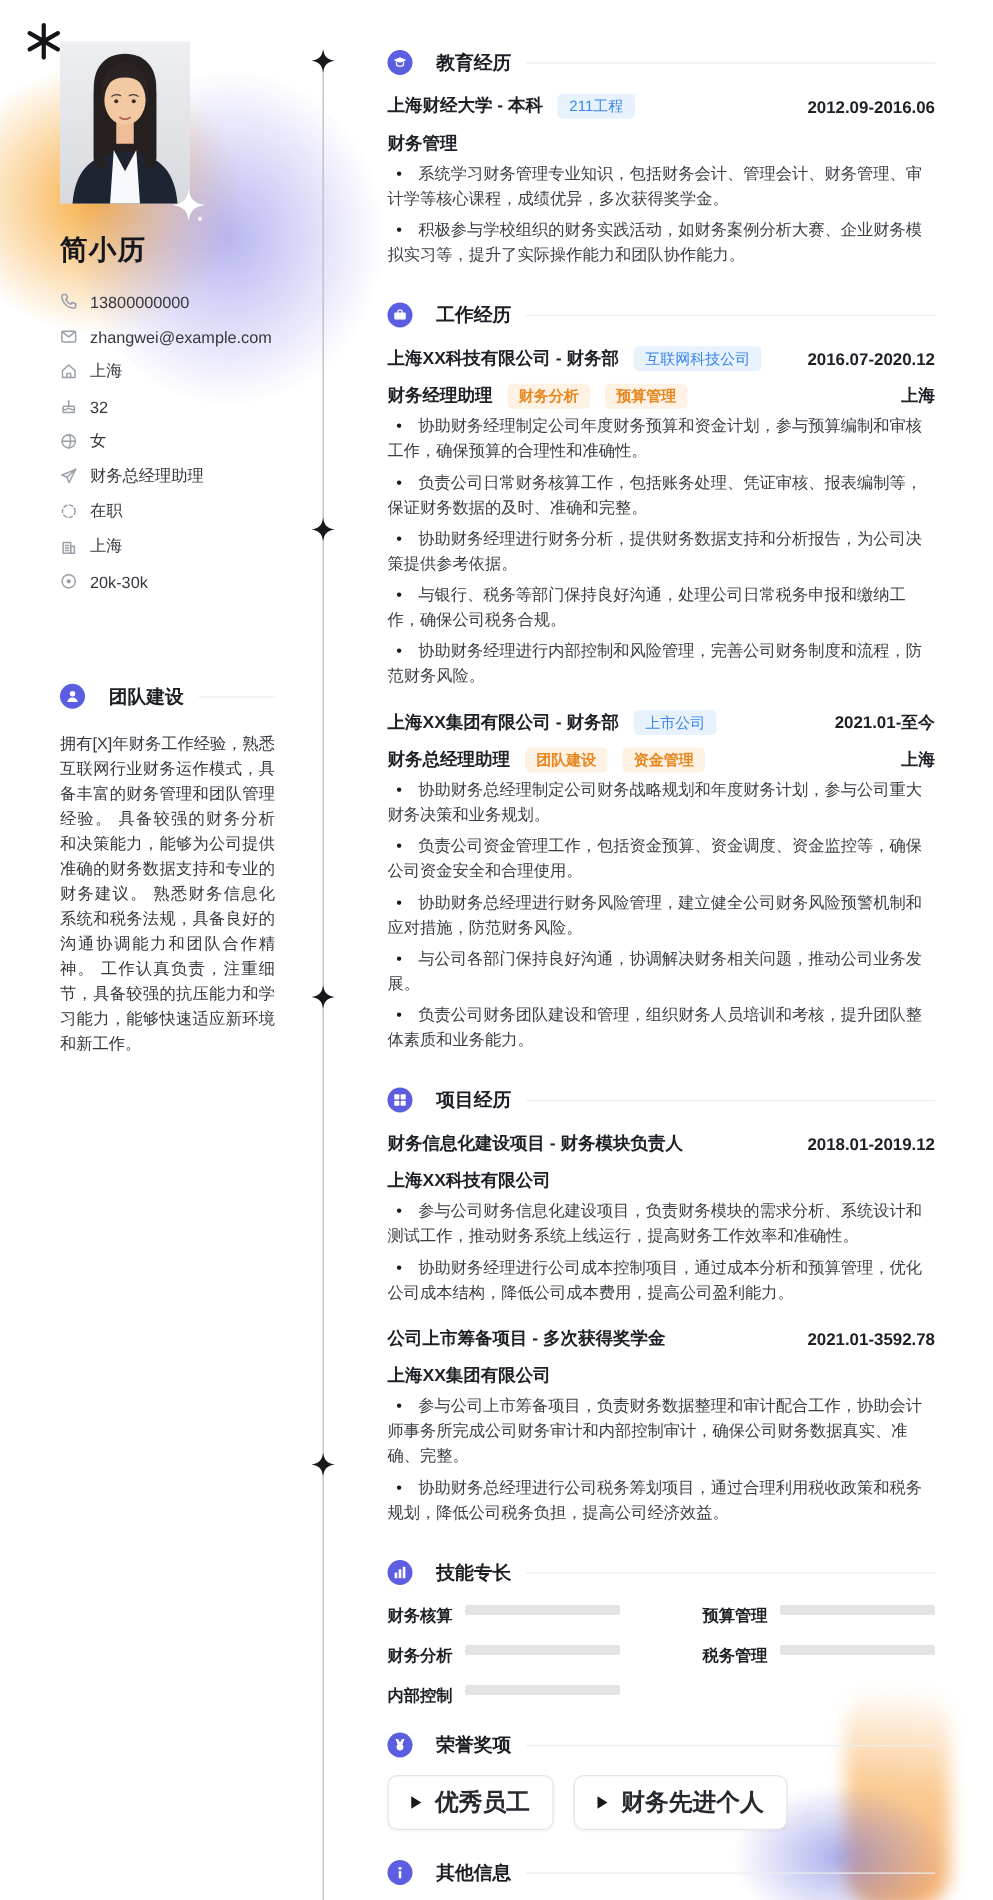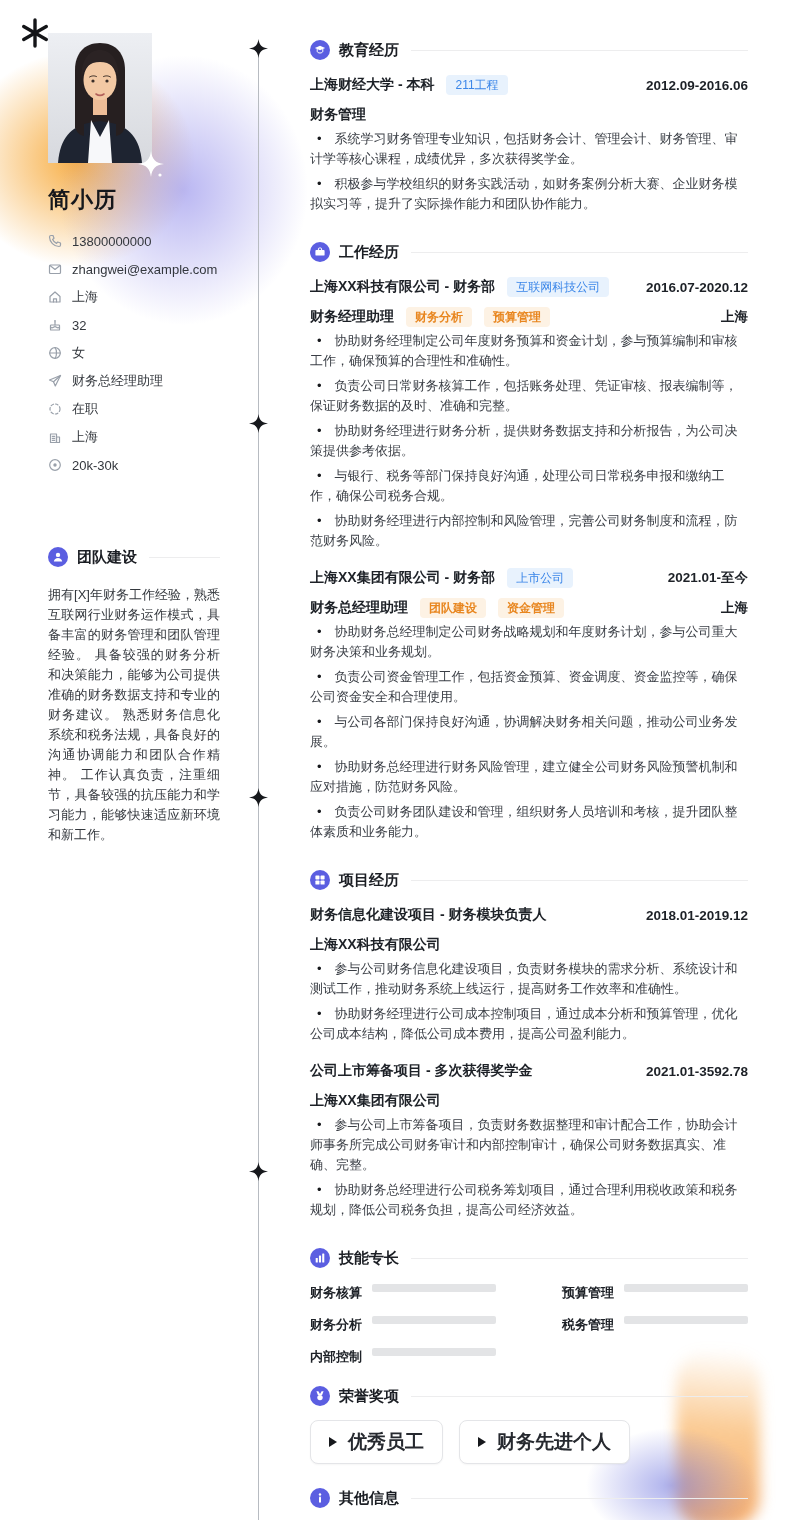--- a/index.html
+++ b/index.html
@@ -31,21 +31,21 @@
   .cicon{width:14px;height:14px;margin-right:10px;flex:none;}
   .cicon *{stroke:#99a0aa;fill:none;stroke-width:1.2;stroke-linecap:round;stroke-linejoin:round;}
   .cicon .fdot{fill:#99a0aa;stroke:none;}
   
   .sec-head{display:flex;align-items:center;}
   .sec-icon{width:20px;height:20px;border-radius:50%;background:#5b5ee1;display:flex;
             align-items:center;justify-content:center;flex:none;}
   .sec-icon svg{width:12px;height:12px;}
   .sec-icon .g{fill:#fff;}
   .sec-icon .gs{fill:none;stroke:#fff;stroke-width:1;stroke-linecap:round;}
-  .sec-title{margin-left:9px;font-size:15px;font-weight:bold;color:#1b1e24;white-space:nowrap;}
+  .sec-title{margin-left:19px;font-size:15px;font-weight:bold;color:#1b1e24;white-space:nowrap;}
   .sec-rule{flex:1;height:1px;background:#ededee;margin-left:12px;}
   
   .s-section{margin:68px 0 0 26px;width:172px;}
   .summary-text{margin:18px 0 0;font-size:13px;line-height:20px;text-align:justify;color:#34383e;}
   
   .main{position:absolute;left:310px;top:40px;width:438px;z-index:2;}
   .m-section{margin-top:28px;}
   .m-section.first{margin-top:0;}
   .m-section.honors-sec{margin-top:22px;}
   .m-section.other-sec{margin-top:24px;}
@@ -294,22 +294,22 @@
         </div>
         <div class="erow2">
           <span class="ename">财务总经理助理</span>
           <span class="tag-orange">团队建设</span>
           <span class="tag-orange">资金管理</span>
           <span class="eloc">上海</span>
         </div>
         <div class="bullets">
           <p><span class="dot">•</span><span>协助财务总经理制定公司财务战略规划和年度财务计划，参与公司重大财务决策和业务规划。</span></p>
           <p><span class="dot">•</span><span>负责公司资金管理工作，包括资金预算、资金调度、资金监控等，确保公司资金安全和合理使用。</span></p>
+          <p><span class="dot">•</span><span>协助财务总经理进行财务风险管理，建立健全公司财务风险预警机制和应对措施，防范财务风险。</span></p>
           <p><span class="dot">•</span><span>与公司各部门保持良好沟通，协调解决财务相关问题，推动公司业务发展。</span></p>
-          <p><span class="dot">•</span><span>协助财务总经理进行财务风险管理，建立健全公司财务风险预警机制和应对措施，防范财务风险。</span></p>
           <p><span class="dot">•</span><span>负责公司财务团队建设和管理，组织财务人员培训和考核，提升团队整体素质和业务能力。</span></p>
         </div>
       </div>
     </section>
 
     <section class="m-section">
       <div class="sec-head">
         <span class="sec-icon">
           <svg viewBox="0 0 12 12">
               <rect class="g" x="1.4" y="1.4" width="4.1" height="4.1" rx=".7"></rect>

